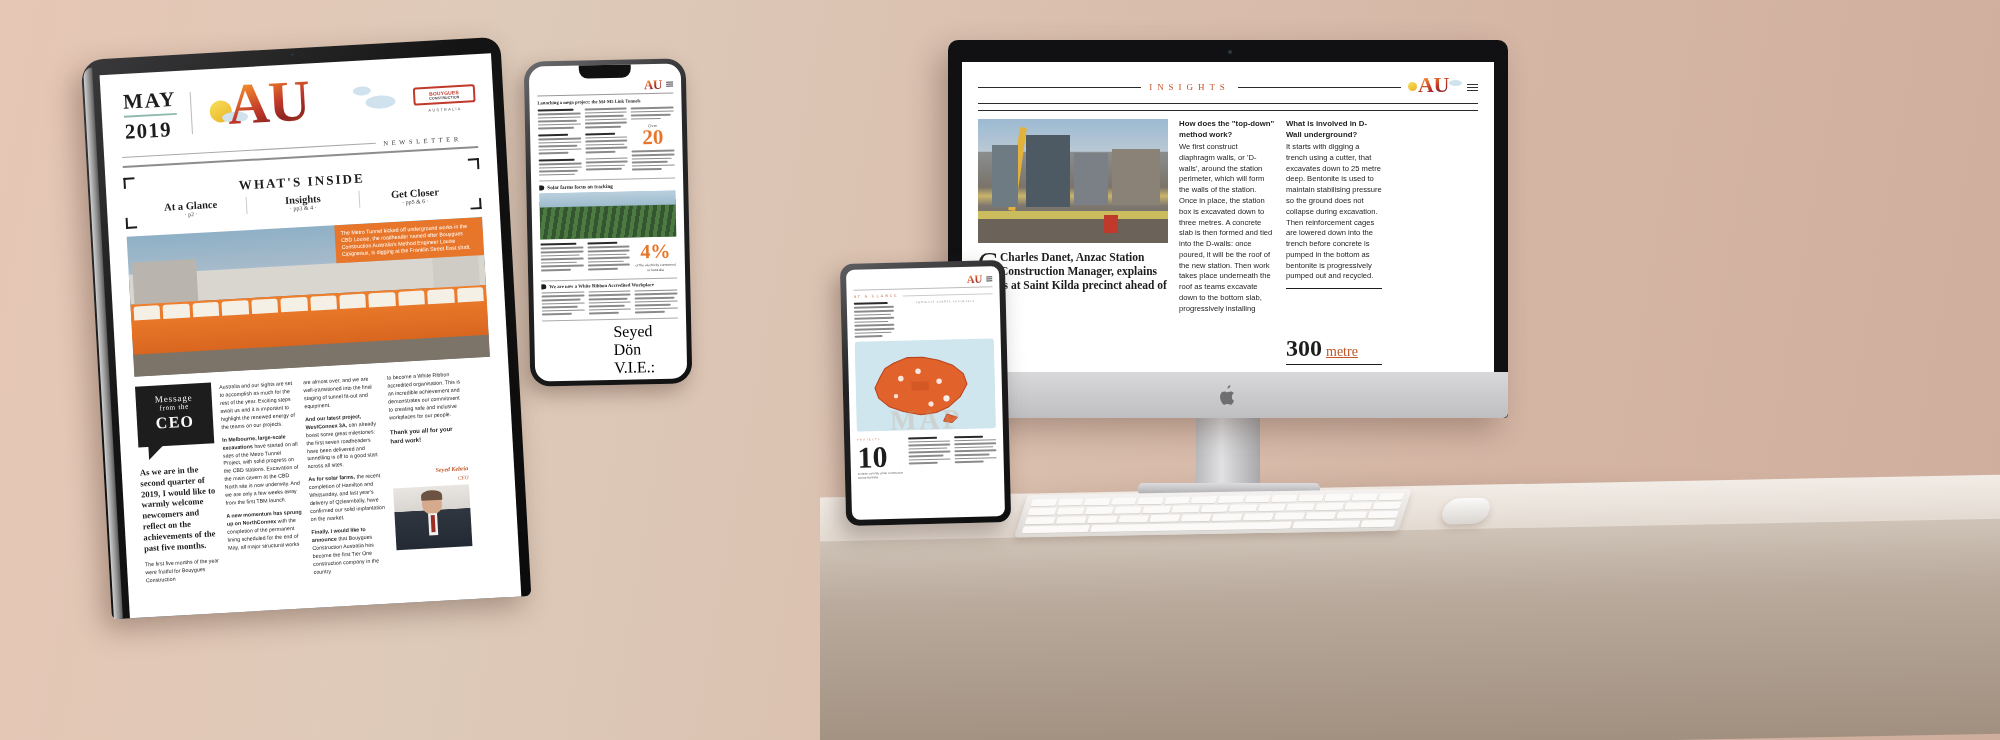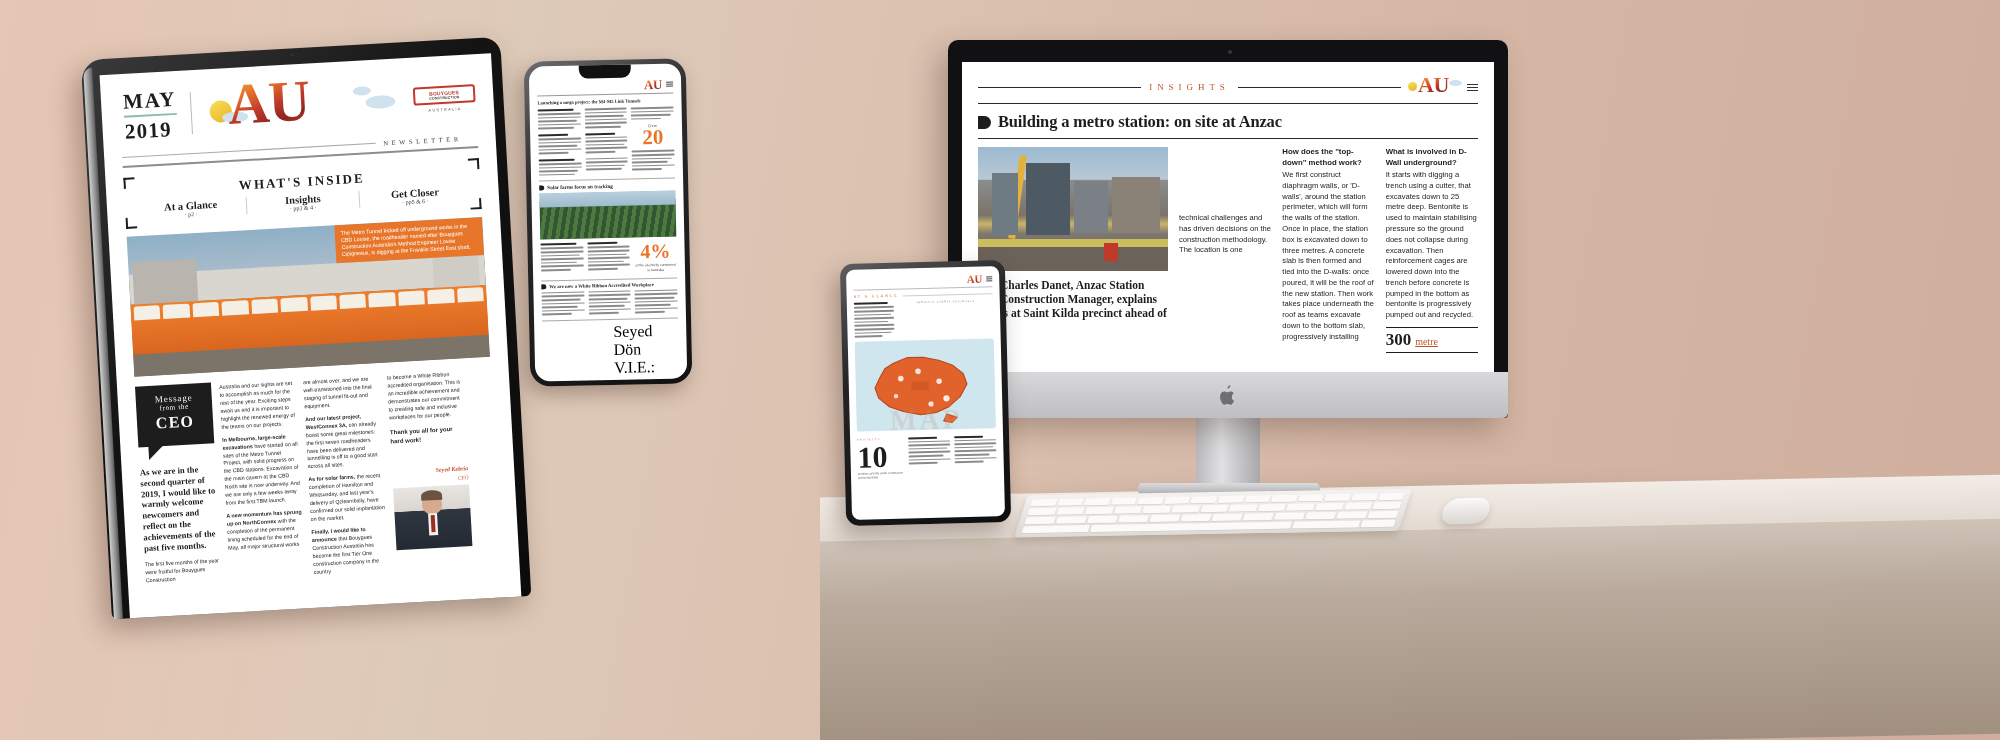--- a/index.html
+++ b/index.html
@@ -246,24 +246,20 @@
             <div class="au-text" style="font-size:22px;position:absolute;left:7px;top:0;">AU</div>
           </div>
           <div style="display:flex;flex-direction:column;gap:2px;width:11px;">
             <div style="height:1px;background:#333;"></div>
             <div style="height:1px;background:#333;"></div>
             <div style="height:1px;background:#333;"></div>
           </div>
         </div>
         <div style="height:1px;background:#2a2a2a;margin:5px 16px 0 16px;"></div>
 
-        <div style="display:flex;align-items:center;gap:7px;padding:8px 16px 0 16px;">
-          <div style="width:13px;height:13px;background:#1d1d1d;border-radius:13px 0 0 13px;transform:rotate(180deg);"></div>
-          <div class="serif" style="font-size:16.5px;font-weight:bold;color:#1d1d1d;letter-spacing:-0.01em;">Building a metro station: on site at Anzac</div>
-        </div>
         <div style="height:1px;background:#2a2a2a;margin:6px 16px 0 16px;"></div>
 
         <div style="display:flex;gap:11px;padding:8px 16px 0 16px;">
 
           <div style="width:190px;">
             <div class="photo site" style="width:190px;height:124px;">
               <div style="position:absolute;left:36px;top:8px;width:7px;height:84px;background:#e3b23c;transform:rotate(8deg);"></div>
               <div style="position:absolute;left:14px;top:26px;width:26px;height:62px;background:#6e7b83;"></div>
               <div style="position:absolute;left:48px;top:16px;width:44px;height:72px;background:#4e5a63;"></div>
               <div style="position:absolute;left:96px;top:34px;width:34px;height:52px;background:#7a8086;"></div>
@@ -271,35 +267,32 @@
               <div style="position:absolute;left:0;top:92px;width:190px;height:8px;background:#cbbd5e;"></div>
               <div style="position:absolute;left:0;top:100px;width:190px;height:24px;background:#6b625a;"></div>
               <div style="position:absolute;left:126px;top:96px;width:14px;height:18px;background:#c0392b;"></div>
             </div>
 
             <div class="serif" style="margin-top:7px;font-size:11.5px;line-height:1.23;font-weight:bold;color:#1d1d1d;">
               <span class="serif" style="float:left;font-size:30px;line-height:0.78;padding-right:2px;font-weight:normal;">C</span><span>Charles Danet, Anzac Station Construction Manager, explains works at Saint Kilda precinct ahead of</span>
             </div>
           </div>
 
-          <div class="col-text" style="width:96px;padding-top:66px;">
-            <div style="font-size:7.6px;line-height:1.42;">technical challenges and has driven decisions on the construction methodology. The location is one</div>
-          </div>
 
           <div class="col-text" style="width:96px;">
             <div style="font-size:7.8px;line-height:1.35;font-weight:bold;margin-bottom:2px;">How does the "top-down" method work?</div>
             <div style="font-size:7.6px;line-height:1.42;">We first construct diaphragm walls, or 'D-walls', around the station perimeter, which will form the walls of the station. Once in place, the station box is excavated down to three metres. A concrete slab is then formed and tied into the D-walls: once poured, it will be the roof of the new station. Then work takes place underneath the roof as teams excavate down to the bottom slab, progressively installing</div>
           </div>
 
           <div class="col-text" style="width:96px;">
             <div style="font-size:7.8px;line-height:1.35;font-weight:bold;margin-bottom:2px;">What is involved in D-Wall underground?</div>
             <div style="font-size:7.6px;line-height:1.42;">It starts with digging a trench using a cutter, that excavates down to 25 metre deep. Bentonite is used to maintain stabilising pressure so the ground does not collapse during excavation. Then reinforcement cages are lowered down into the trench before concrete is pumped in the bottom as bentonite is progressively pumped out and recycled.</div>
             <div style="margin-top:6px;border-top:1px solid #1d1d1d;border-bottom:1px solid #1d1d1d;padding:2px 0;display:flex;align-items:baseline;gap:4px;">
-              <span class="bignum" style="font-size:17px;">300</span>
-              <span class="serif" style="font-size:10px;color:#c0562a;text-decoration:underline;">metre</span>
+              <span class="bignum" style="font-size:24px;margin-top:44px;">300</span>
+              <span class="serif" style="font-size:14px;color:#c0562a;text-decoration:underline;">metre</span>
             </div>
           </div>
         </div>
       </div>
       <div class="chin">
         <svg class="applelogo" viewBox="0 0 24 28">
           <path fill="#6f6f72" d="M16.5 3.2c.9-1.1 1.5-2.6 1.3-4.1-1.3.06-2.9.9-3.8 2-.8.96-1.6 2.5-1.4 3.96 1.45.11 2.95-.73 3.9-1.86zM20.6 19.9c-.04-4 3.27-5.92 3.42-6.02-1.87-2.73-4.78-3.1-5.81-3.14-2.47-.25-4.82 1.45-6.07 1.45-1.25 0-3.18-1.41-5.23-1.37-2.69.04-5.17 1.56-6.55 3.97-2.79 4.85-.71 12.03 2.01 15.96 1.33 1.92 2.91 4.08 4.99 4 2-.08 2.76-1.29 5.18-1.29 2.42 0 3.1 1.29 5.22 1.25 2.15-.04 3.51-1.96 4.83-3.89.82-1.2 1.41-2.47 1.83-3.6-2.25-.86-3.8-2.98-3.82-5.32z" transform="scale(0.78) translate(1,1)"></path>
         </svg>
       </div>
     </div>

